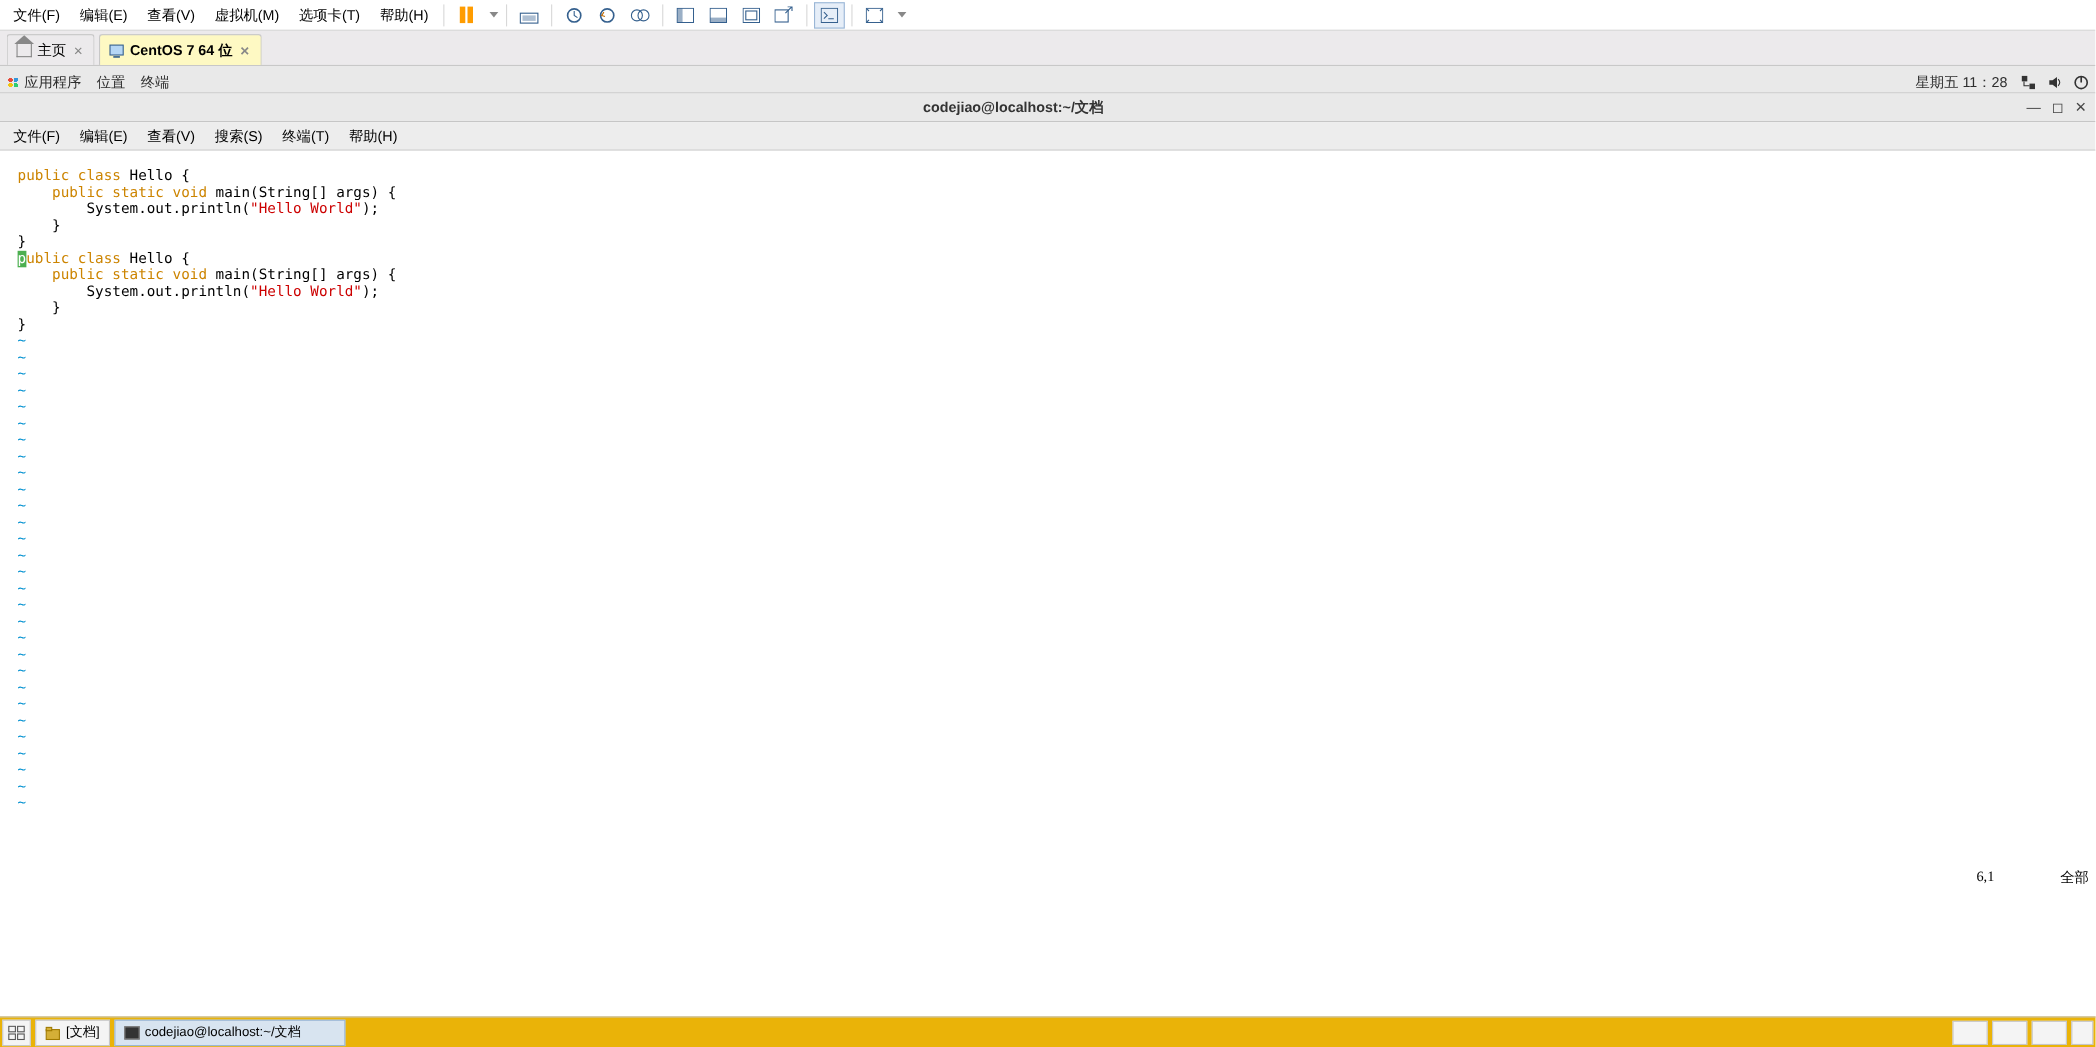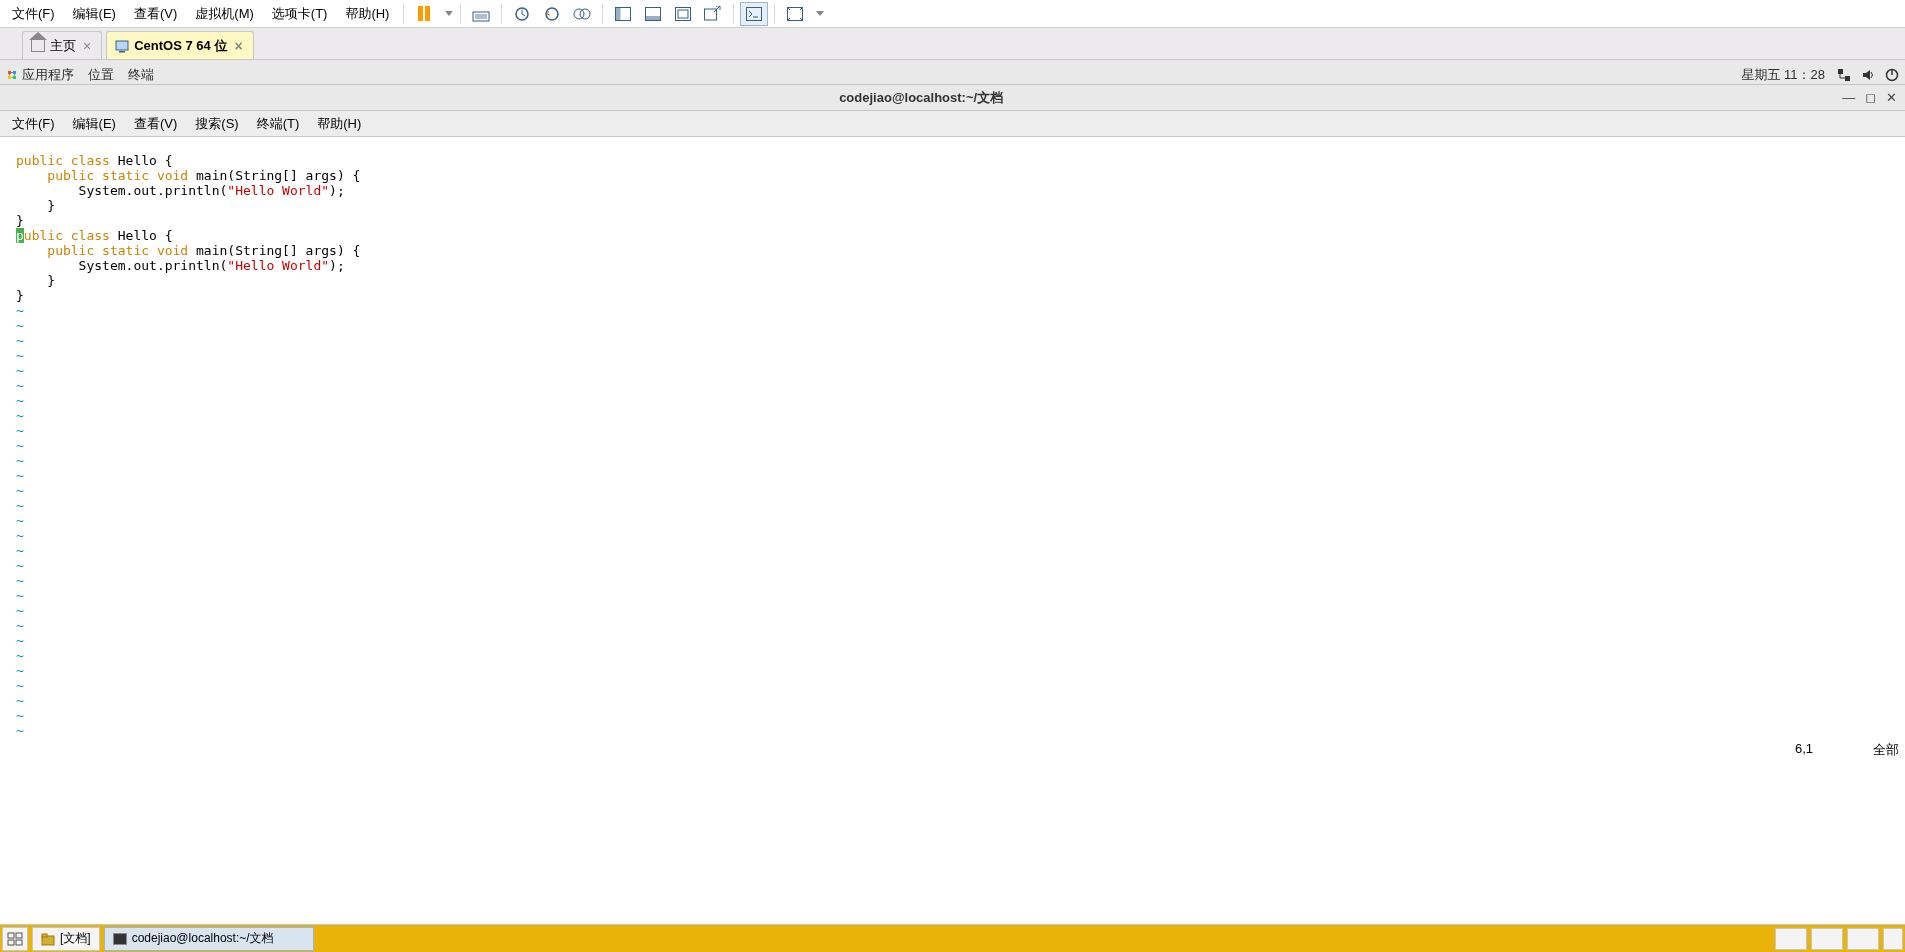--- a/index.html
+++ b/index.html
@@ -9,21 +9,21 @@
 .vm-menu { display:flex; align-items:center; height:28px; background:#fff; border-bottom:1px solid #d0d0d0; padding:0 4px; gap:2px; }
 .vm-menu-item { padding:3px 8px; cursor:default; }
 .vm-sep { width:1px; height:20px; background:#d8d8d8; margin:0 4px; }
 .vm-tool { width:28px; height:24px; display:flex; align-items:center; justify-content:center; cursor:default; }
 .pause { display:flex; gap:2px; }
 .pause span { width:5px; height:15px; background:#ff9c00; }
 .drop { width:0; height:0; border-left:4px solid transparent; border-right:4px solid transparent; border-top:5px solid #888; margin-left:3px; }
 svg { display:block; }
 
 
-.tab-strip { display:flex; align-items:flex-end; height:32px; background:#eceaec; padding:4px 22px 0; gap:4px; border-bottom:1px solid #c8c8c8; }
+.tab-strip { display:flex; align-items:flex-end; height:32px; background:#eceaec; padding:4px 6px 0; gap:4px; border-bottom:1px solid #c8c8c8; }
 .tab { display:flex; align-items:center; height:28px; padding:0 8px; background:#eceaec; border:1px solid #c8c8c8; border-bottom:none; border-radius:3px 3px 0 0; gap:5px; }
 .tab.active { background:#fef9c3; font-weight:bold; }
 .tab-close { color:#888; font-size:14px; padding:0 2px; cursor:default; }
 .home-ic { width:14px; height:12px; border:1px solid #888; border-top:none; position:relative; }
 .home-ic:before { content:""; position:absolute; top:-8px; left:-3px; border-left:9px solid transparent; border-right:9px solid transparent; border-bottom:8px solid #888; }
 
 
 .gnome-bar { display:flex; align-items:flex-end; height:25px; background:#e9e9e9; border-bottom:1px solid #c6c6c6; padding:0 6px; font-size:13px; color:#2e2e2e; }
 .gnome-left { display:flex; align-items:center; gap:14px; }
 .gnome-left span:first-child { display:flex; align-items:center; gap:4px; }
@@ -45,21 +45,21 @@
 .term-menu span { padding:3px 8px; }
 
 
 .editor { background:#fff; font-family:"DejaVu Sans Mono","Courier New",monospace; font-size:13px; line-height:15px; padding:16px; height:602px; overflow:hidden; white-space:pre; }
 .kw { color:#cc8400; }
 .str { color:#cc0000; }
 .tilde { color:#0090d0; }
 .cursor { background:#4caf50; color:#fff; }
 
 
-.vim-status { display:flex; font-family:Liberation Sans, sans-serif; font-size:13px; background:#fff; padding:2px 6px; }
+.vim-status { display:flex; font-family:Liberation Serif, serif; font-size:13px; background:#fff; padding:2px 6px;margin-top:48px; }
 .vim-status .fill { flex:1; }
 .vim-status .pos { margin-right:60px; }
 
 
 .taskbar { display:flex; align-items:center; height:28px; background:#eab308; border-top:1px solid #c6c6c6; padding:0 2px; gap:4px; position:absolute; bottom:0; left:0; right:0; }
 .task-item { display:flex; align-items:center; height:24px; padding:0 8px; border:1px solid #c6c6c6; background:#f4f4f4; gap:5px; font-size:12px; }
 .task-item.active { background:#d8e4f0; border-color:#9ab6d6; }
 .task-item.wide { min-width:210px; }
 .task-ic { width:14px; height:12px; background:#333; border:1px solid #888; }
 .task-right { margin-left:auto; display:flex; gap:4px; }

